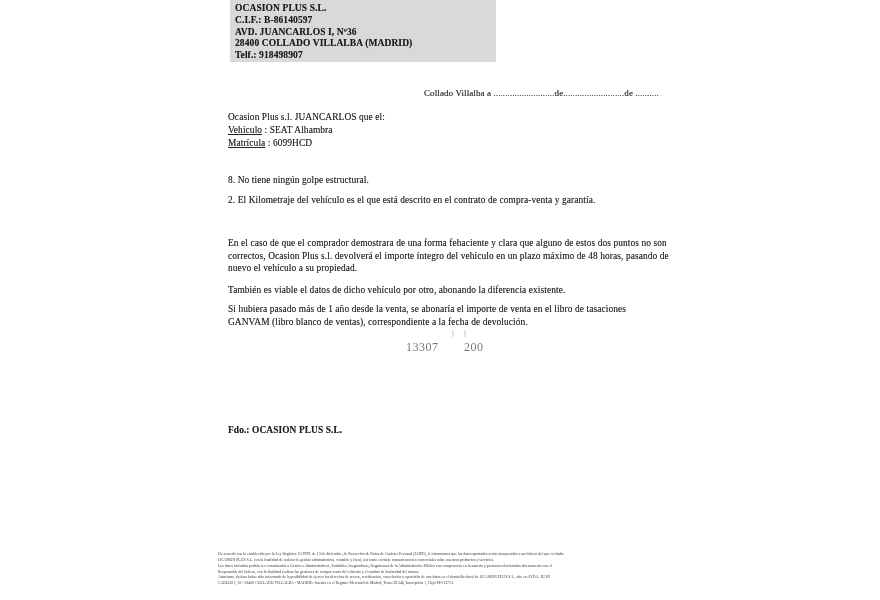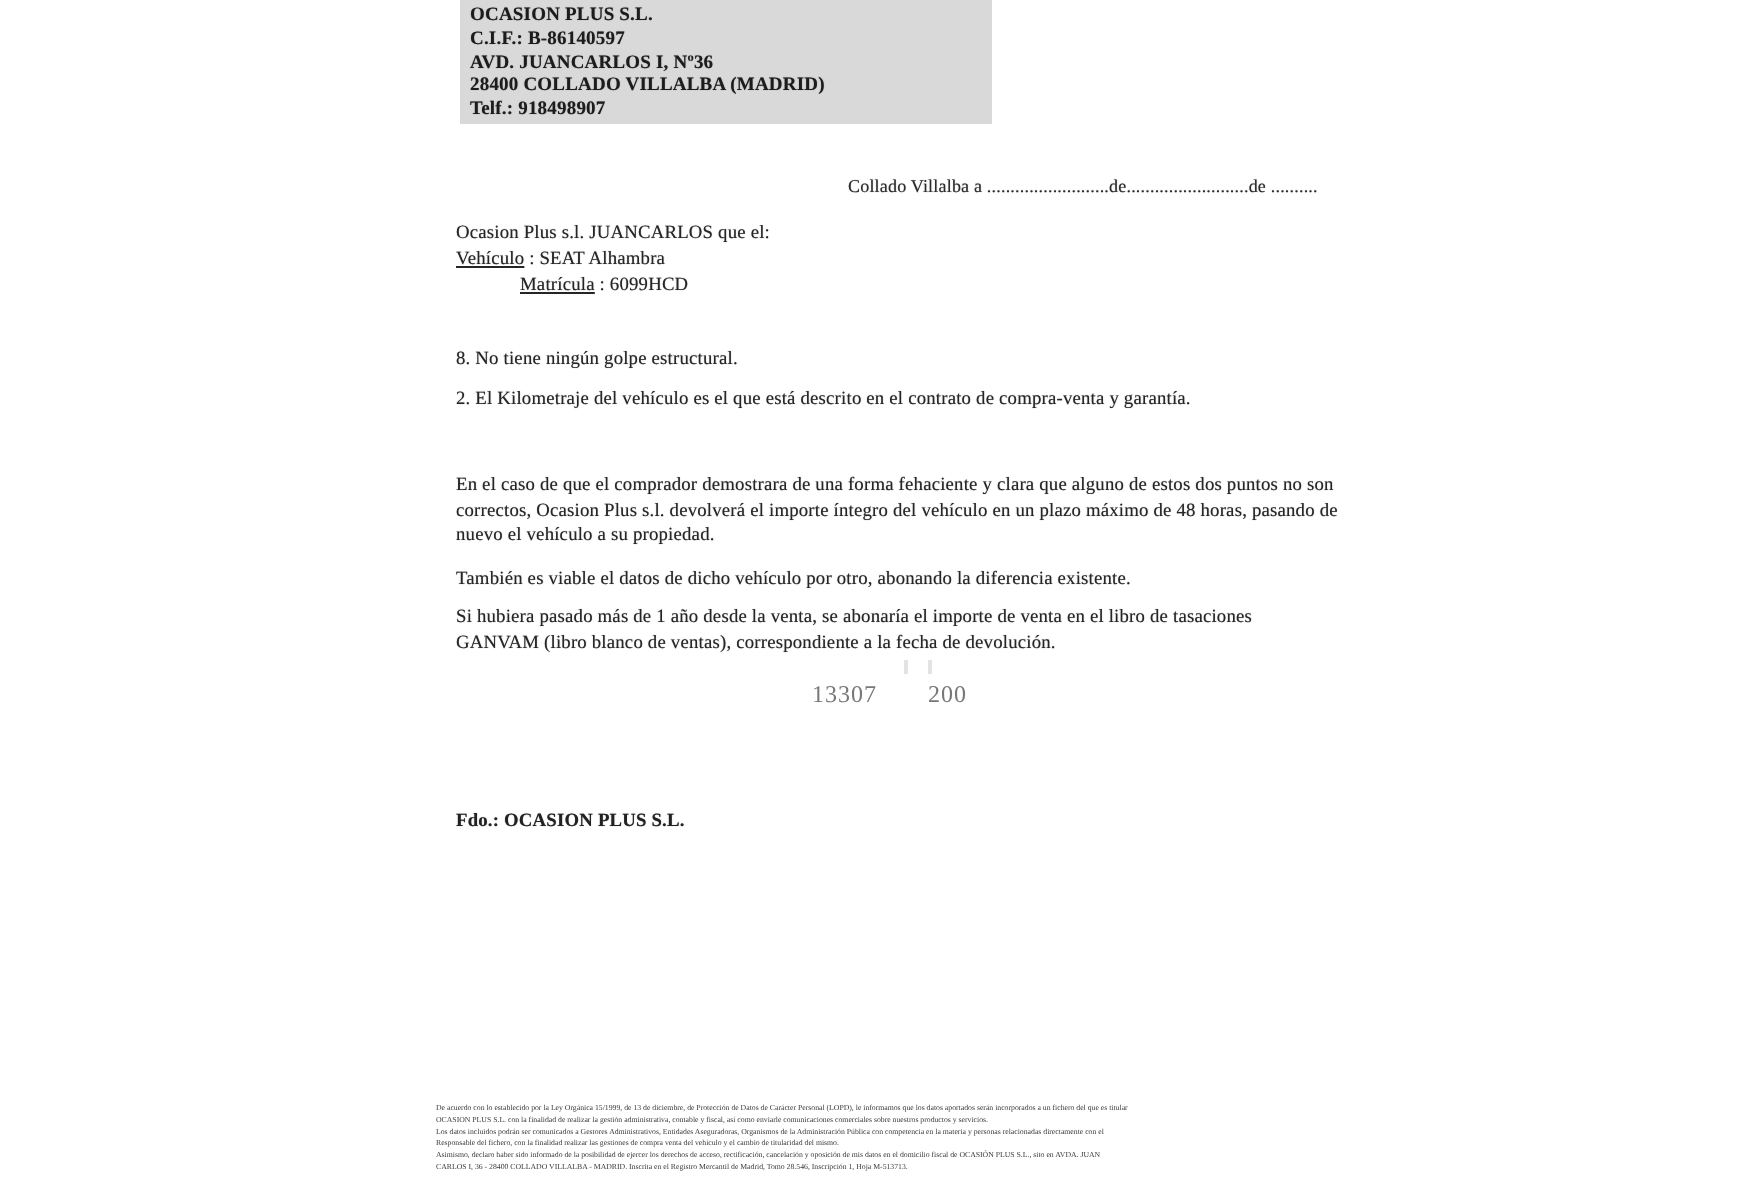--- a/index.html
+++ b/index.html
@@ -76,21 +76,21 @@
   .artifact-tick {
     position: absolute;
     top: 330px;
     width: 2px;
     height: 7px;
     background: #e3e3e3;
   }
   .signature {
     position: absolute;
     left: 228px;
-    top: 406px;
+    top: 425px;
     font-size: 9.4px;
     font-weight: bold;
     color: #222222;
     white-space: nowrap;
   }
   .legal-block {
     position: absolute;
     left: 218px;
     top: 551px;
     width: 992px;
@@ -117,21 +117,21 @@
   </div>
 
   <div class="date-line scan-text">Collado Villalba a ..........................de..........................de ..........</div>
 
   <div class="body-line scan-text" style="top:112px;">Ocasion Plus s.l. JUANCARLOS que el:</div>
 
   <div class="body-line scan-text" style="top:125px;">
     <span class="underlined">Vehículo</span><span> : SEAT Alhambra</span>
   </div>
 
-  <div class="body-line scan-text" style="top:138px;margin-left:32px;">
+  <div class="body-line scan-text" style="top:138px;">
     <span class="underlined">Matrícula</span><span> : 6099HCD</span>
   </div>
 
   <div class="body-line scan-text" style="top:175px;">8. No tiene ningún golpe estructural.</div>
   <div class="body-line scan-text" style="top:195px;">2. El Kilometraje del vehículo es el que está descrito en el contrato de compra-venta y garantía.</div>
 
   <div class="paragraph scan-text" style="top:237px;">En el caso de que el comprador demostrara de una forma fehaciente y clara que alguno de estos dos puntos no son correctos, Ocasion Plus s.l. devolverá el importe íntegro del vehículo en un plazo máximo de 48 horas, pasando de nuevo el vehículo a su propiedad.</div>
   <div class="paragraph scan-text" style="top:284px;">También es viable el datos de dicho vehículo por otro, abonando la diferencia existente.</div>
   <div class="paragraph scan-text" style="top:303px;">Si hubiera pasado más de 1 año desde la venta, se abonaría el importe de venta en el libro de tasaciones GANVAM (libro blanco de ventas), correspondiente a la fecha de devolución.</div>
 

